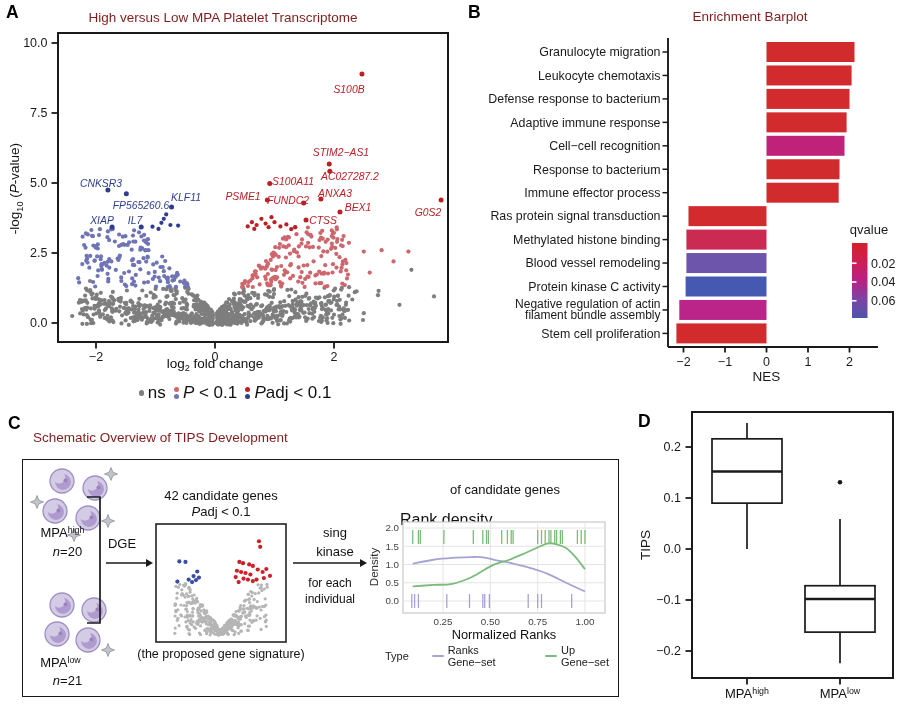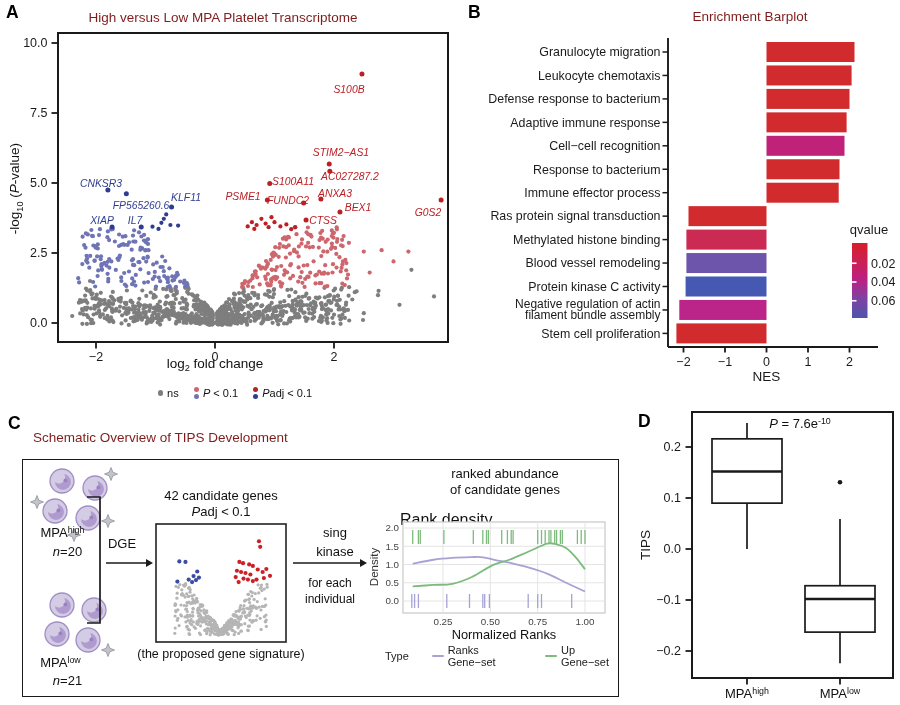--- a/index.html
+++ b/index.html
@@ -7,21 +7,21 @@
        font-family:"Liberation Sans","DejaVu Sans",sans-serif;color:#111;overflow:hidden}
   .panel{position:absolute}
   .abs{position:absolute}
   .plabel{position:absolute;font-weight:bold;font-size:17.5px;color:#000;letter-spacing:.5px}
   .ptitle{position:absolute;font-size:13.5px;color:#7f1d1d}
   .ctr{text-align:center}
   sub{font-size:68%;vertical-align:-0.35em}
   sup{font-size:68%;vertical-align:0.45em}
   svg{position:absolute;overflow:visible}
   .vlabel{transform:rotate(-90deg)}
-  .legrow{display:flex;justify-content:center;gap:15px;font-size:11px}
+  .legrow{display:flex;justify-content:center;gap:8px;font-size:17px}
   .legitem{display:flex;align-items:center;gap:4px}
   .sw{display:flex;flex-direction:column;gap:1.5px}
   .dot{width:5.2px;height:5.2px;border-radius:50%}
   .dlegrow{display:flex;align-items:center;justify-content:center;gap:23px;font-size:11px;color:#222}
   .dash{display:inline-block;width:13px;height:2.3px;border-radius:1px}
 </style>
 </head>
 <body>
 
 <div id="fig">
@@ -2171,21 +2171,20 @@
           <circle cx="83.64" cy="59.08" r="2.1" fill="#cc2026"></circle>
         </g>
       </svg>
     <div class="abs ctr" style="left:121px;top:242px;width:200px;font-size:12.5px">(the proposed gene signature)</div>
 
     <div class="abs ctr" style="left:300px;top:120px;width:70px;font-size:13px">sing</div>
     <div class="abs ctr" style="left:300px;top:139px;width:70px;font-size:13px">kinase</div>
     <div class="abs ctr" style="left:295px;top:171px;width:70px;font-size:12px">for each</div>
     <div class="abs ctr" style="left:295px;top:187px;width:70px;font-size:12px">individual</div>
 
-    <div class="abs ctr" style="left:390px;top:61px;width:230px;font-size:13px">ranked abundance</div>
     <div class="abs ctr" style="left:390px;top:77px;width:230px;font-size:13px">of candidate genes</div>
     <div class="abs" style="left:400px;top:106px;font-size:16px">Rank density</div>
     <svg id="dens" width="252" height="126" style="left:365px;top:112px">
         <rect x="38" y="5" width="202" height="91" fill="#fff" stroke="#c8c8c8" stroke-width="1.2"></rect>
         <line x1="38" y1="84" x2="240" y2="84" stroke="#e4e4e4" stroke-width="1"></line>
         <line x1="38" y1="65.75" x2="240" y2="65.75" stroke="#e4e4e4" stroke-width="1"></line>
         <line x1="38" y1="47.5" x2="240" y2="47.5" stroke="#e4e4e4" stroke-width="1"></line>
         <line x1="38" y1="29.25" x2="240" y2="29.25" stroke="#e4e4e4" stroke-width="1"></line>
         <line x1="38" y1="11" x2="240" y2="11" stroke="#e4e4e4" stroke-width="1"></line>
         <line x1="78" y1="5" x2="78" y2="96" stroke="#e4e4e4" stroke-width="1"></line>
@@ -2279,17 +2278,16 @@
         <line x1="55.5" y1="93" x2="62" y2="93" stroke="#1a1a1a" stroke-width="1.8"></line>
         <text x="51" y="97.3" font-size="12.5" fill="#1a1a1a" text-anchor="end" font-family="&quot;Liberation Sans&quot;,&quot;DejaVu Sans&quot;,sans-serif">0.1</text>
         <line x1="55.5" y1="144" x2="62" y2="144" stroke="#1a1a1a" stroke-width="1.8"></line>
         <text x="51" y="148.3" font-size="12.5" fill="#1a1a1a" text-anchor="end" font-family="&quot;Liberation Sans&quot;,&quot;DejaVu Sans&quot;,sans-serif">0.0</text>
         <line x1="55.5" y1="195" x2="62" y2="195" stroke="#1a1a1a" stroke-width="1.8"></line>
         <text x="51" y="199.3" font-size="12.5" fill="#1a1a1a" text-anchor="end" font-family="&quot;Liberation Sans&quot;,&quot;DejaVu Sans&quot;,sans-serif">−0.1</text>
         <line x1="55.5" y1="246" x2="62" y2="246" stroke="#1a1a1a" stroke-width="1.8"></line>
         <text x="51" y="250.3" font-size="12.5" fill="#1a1a1a" text-anchor="end" font-family="&quot;Liberation Sans&quot;,&quot;DejaVu Sans&quot;,sans-serif">−0.2</text>
         <text x="20" y="140" font-size="13.5" fill="#1a1a1a" text-anchor="middle" font-family="&quot;Liberation Sans&quot;,&quot;DejaVu Sans&quot;,sans-serif" transform="rotate(-90 20 140)">TIPS</text>
       </svg>
-    <div class="abs ctr" style="left:70px;top:11px;width:200px;font-size:13px"><i>P</i><span> = 7.6e</span><sup>-10</sup></div>
     <div class="abs ctr" style="left:67px;top:281px;width:100px;font-size:13px"><span>MPA</span><sup>high</sup></div>
     <div class="abs ctr" style="left:160px;top:281px;width:100px;font-size:13px"><span>MPA</span><sup>low</sup></div>
   </div>
 </div>
 
 </body></html>

